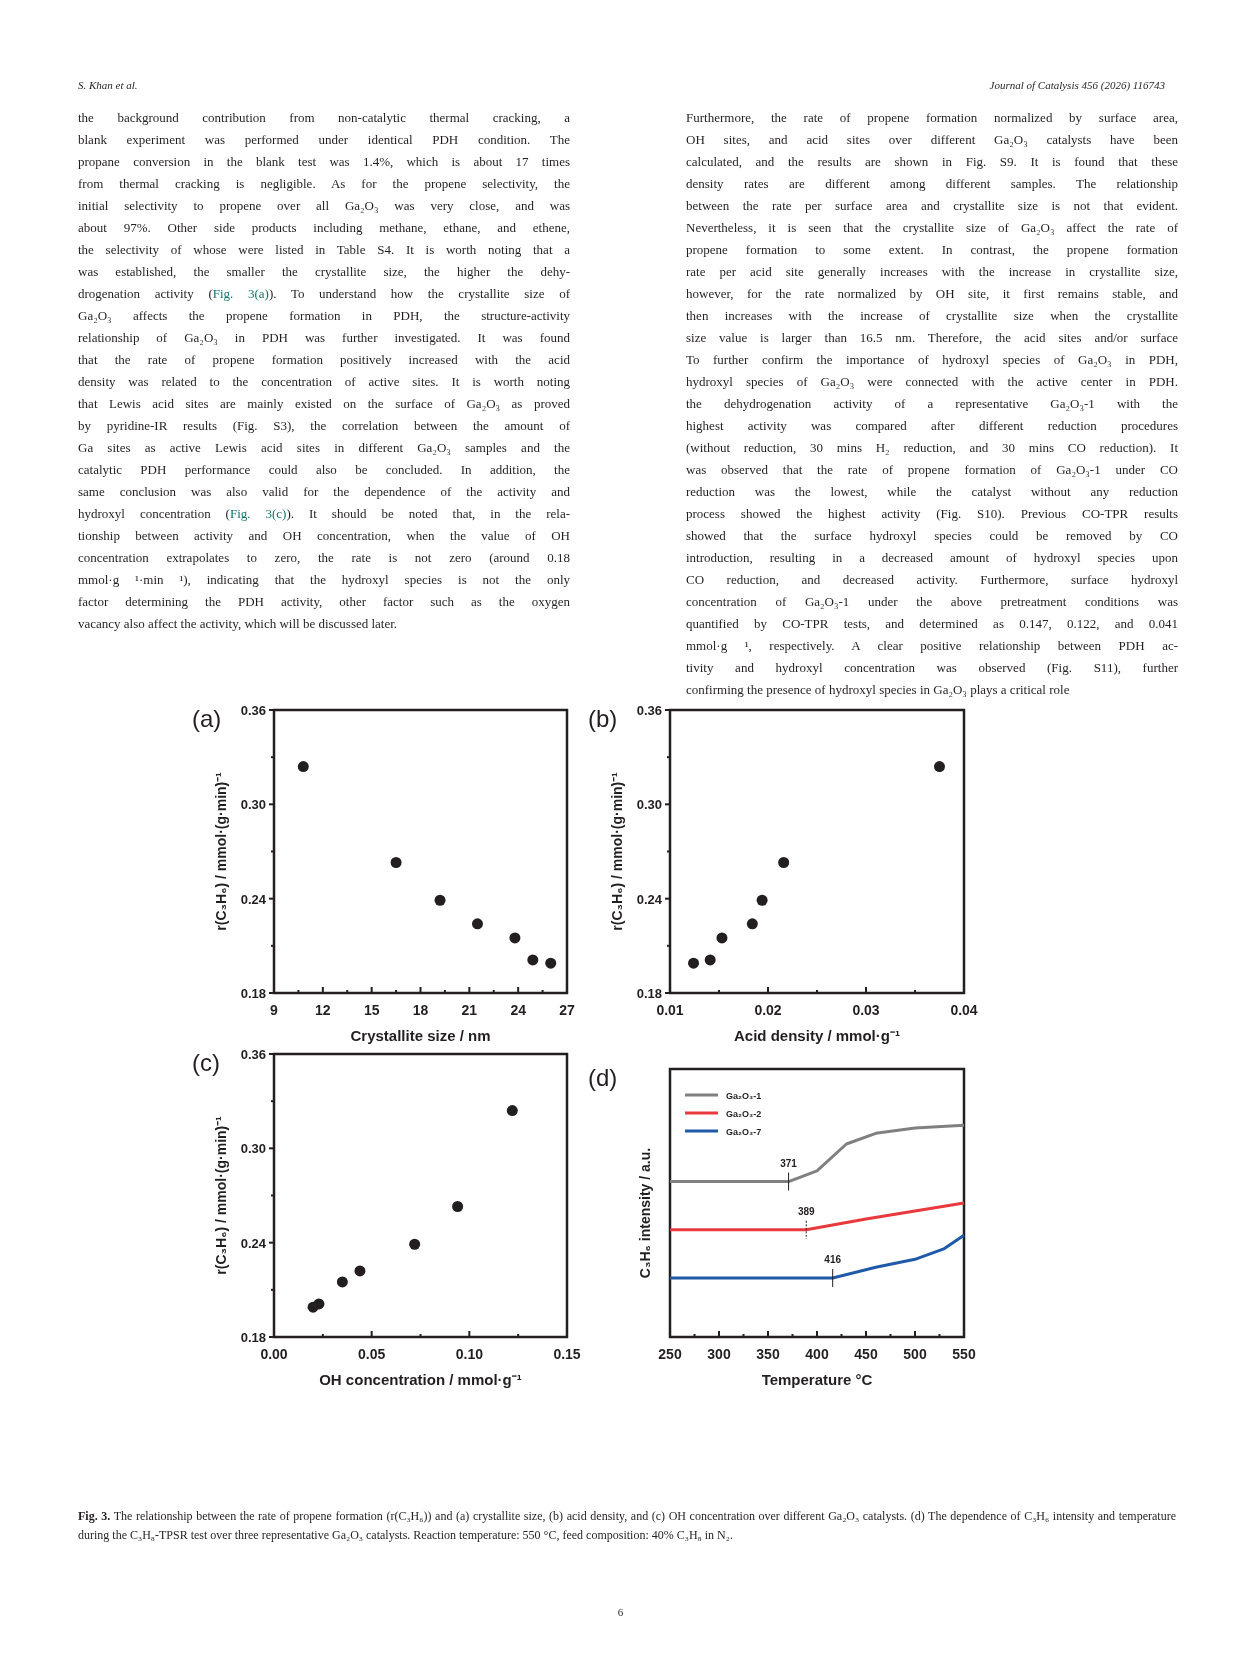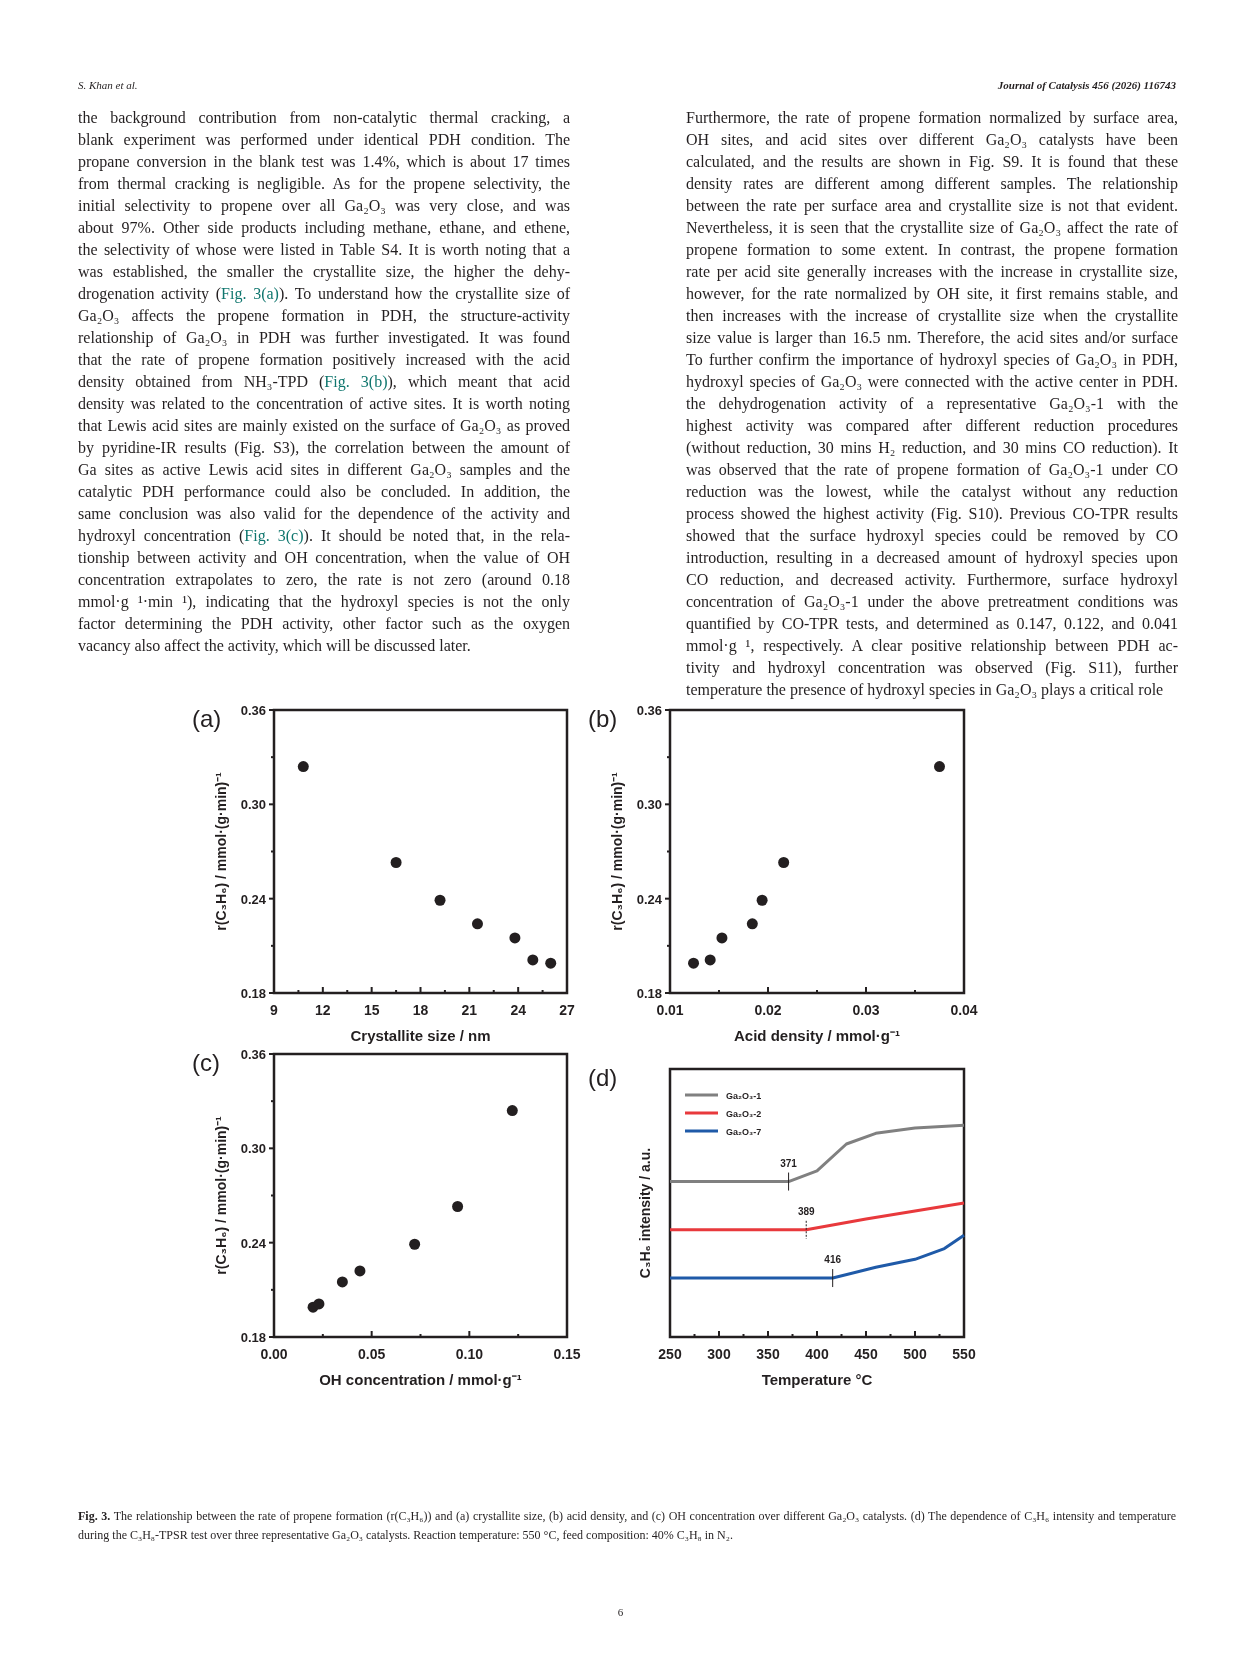--- a/index.html
+++ b/index.html
@@ -1,20 +1,20 @@
 <!DOCTYPE html>
 <html><head>
 <meta charset="utf-8">
 <style>
   html, body { margin:0; padding:0; background:#fff; }
   body { width:1241px; height:1654px; position:relative; font-family:"DejaVu Serif", serif; color:#231f20; overflow:hidden; }
   .hdr { position:absolute; top:70px; font-size:11px; font-style:italic; font-family:"Liberation Serif", serif;margin-top:9px; }
   .hdr.left { left:78px; }
-  .hdr.right { right:65px;font-weight:bold; }
-  .col { position:absolute; top:107px; width:492px; font-size:16px; line-height:22px; text-align:justify; text-align-last:justify; font-family:"Liberation Serif", serif; }
+  .hdr.right { right:76px; }
+  .col { position:absolute; top:107px; width:492px; font-size:13px; line-height:22px; text-align:justify; text-align-last:justify; font-family:"Liberation Serif", serif; }
   .col.left { left:78px; }
   .col.right { left:646px;margin-left:40px; }
   .col .ln { display:block; text-align:justify; text-align-last:justify; white-space:nowrap; }
   .col .ln.last { text-align-last:left; }
   .link { color:#0f766e; }
   .fig { position:absolute; left:0; top:0; }
   .ax-text { font-family:"Liberation Sans", sans-serif; font-weight:bold; fill:#231f20; }
   .caption { position:absolute; left:78px; top:1507px; width:1098px; font-size:12px; line-height:19px; font-family:"Liberation Serif", serif; text-align:justify; }
   .caption b { font-weight:bold;margin-top:36px; }
   .pagenum { position:absolute; top:1606px; left:0; width:1241px; text-align:center; font-size:11px; font-family:"Liberation Serif", serif; }
@@ -31,21 +31,20 @@
     <span class="ln">propane conversion in the blank test was 1.4%, which is about 17 times</span>
     <span class="ln">from thermal cracking is negligible. As for the propene selectivity, the</span>
     <span class="ln">initial selectivity to propene over all Ga₂O₃ was very close, and was</span>
     <span class="ln">about 97%. Other side products including methane, ethane, and ethene,</span>
     <span class="ln">the selectivity of whose were listed in Table S4. It is worth noting that a</span>
     <span class="ln">was established, the smaller the crystallite size, the higher the dehy-</span>
     <span class="ln">drogenation activity (<span class="link">Fig. 3(a)</span>). To understand how the crystallite size of</span>
     <span class="ln">Ga₂O₃ affects the propene formation in PDH, the structure-activity</span>
     <span class="ln">relationship of Ga₂O₃ in PDH was further investigated. It was found</span>
     <span class="ln">that the rate of propene formation positively increased with the acid</span>
-    <span class="ln">density obtained from NH₃-TPD (<span class="link">Fig. 3(b)</span>), which meant that acid</span>
     <span class="ln">density was related to the concentration of active sites. It is worth noting</span>
     <span class="ln">that Lewis acid sites are mainly existed on the surface of Ga₂O₃ as proved</span>
     <span class="ln">by pyridine-IR results (Fig. S3), the correlation between the amount of</span>
     <span class="ln">Ga sites as active Lewis acid sites in different Ga₂O₃ samples and the</span>
     <span class="ln">catalytic PDH performance could also be concluded. In addition, the</span>
     <span class="ln">same conclusion was also valid for the dependence of the activity and</span>
     <span class="ln">hydroxyl concentration (<span class="link">Fig. 3(c)</span>). It should be noted that, in the rela-</span>
     <span class="ln">tionship between activity and OH concentration, when the value of OH</span>
     <span class="ln">concentration extrapolates to zero, the rate is not zero (around 0.18</span>
     <span class="ln">mmol·g ¹·min ¹), indicating that the hydroxyl species is not the only</span>
@@ -72,21 +71,21 @@
     <span class="ln">was observed that the rate of propene formation of Ga₂O₃-1 under CO</span>
     <span class="ln">reduction was the lowest, while the catalyst without any reduction</span>
     <span class="ln">process showed the highest activity (Fig. S10). Previous CO-TPR results</span>
     <span class="ln">showed that the surface hydroxyl species could be removed by CO</span>
     <span class="ln">introduction, resulting in a decreased amount of hydroxyl species upon</span>
     <span class="ln">CO reduction, and decreased activity. Furthermore, surface hydroxyl</span>
     <span class="ln">concentration of Ga₂O₃-1 under the above pretreatment conditions was</span>
     <span class="ln">quantified by CO-TPR tests, and determined as 0.147, 0.122, and 0.041</span>
     <span class="ln">mmol·g ¹, respectively. A clear positive relationship between PDH ac-</span>
     <span class="ln">tivity and hydroxyl concentration was observed (Fig. S11), further</span>
-    <span class="ln last">temperature the presence of hydroxyl species in Ga₂O₃ plays a critical role</span>
+    <span class="ln last">confirming the presence of hydroxyl species in Ga₂O₃ plays a critical role</span>
   </div>
 
 <svg class="fig" width="1241" height="1654" viewBox="0 0 1241 1654" xmlns="http://www.w3.org/2000/svg">
   <g id="panels">
       <g>
         <rect x="274" y="710" width="293" height="283" fill="none" stroke="#231f20" stroke-width="2.5"></rect>
         <text x="192" y="727" class="ax-text" font-size="24" font-weight="normal" style="font-weight:normal">(a)</text>
         <line x1="274" y1="993" x2="274" y2="987" stroke="#231f20" stroke-width="2"></line>
         <line x1="298.4166666666667" y1="993" x2="298.4166666666667" y2="990" stroke="#231f20" stroke-width="2"></line>
         <text x="274" y="1015" text-anchor="middle" class="ax-text" font-size="14">9</text>

